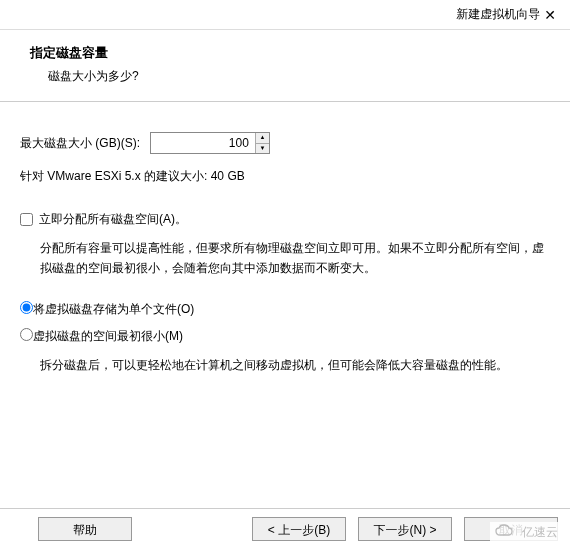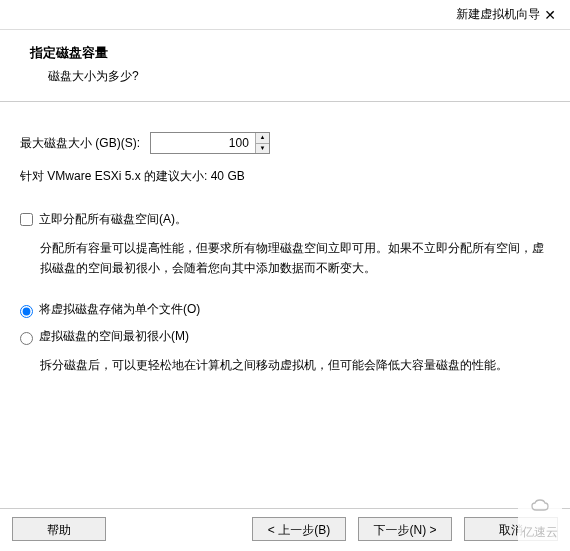--- a/index.html
+++ b/index.html
@@ -83,22 +83,22 @@
       width: 13px; height: 13px;
     }
     .desc {
       margin-left: 20px;
       margin-bottom: 22px;
       line-height: 1.7;
       font-size: 12px;
     }
     .radio-row {
       display: flex;
-      align-items: flex-end;
-      gap: 6px;
+      align-items: flex-start;
+      gap: 0;
       margin-bottom: 10px;
     }
     .radio-row input[type="radio"] {
       width: 13px; height: 13px;
     }
     .footer {
       position: absolute;
       bottom: 10px;
       left: 0; right: 0;
       padding: 8px 12px 0 12px;
@@ -110,35 +110,34 @@
       border: 1px solid #999;
       background: #efefef;
       padding: 4px 0;
       font-size: 12px;
       font-family: inherit;
       cursor: default;
       min-width: 94px;
       text-align: center;
       height: 24px;
     }
-    .btn-help { min-width: 94px; }
+    .btn-help { min-width: 94px; margin-left: 26px; }
     .spacer { flex: 1; }
     .btn-group { display: flex; gap: 12px; }
     .watermark {
       position: absolute;
       right: 8px;
       bottom: 8px;
       color: #bbb;
       display: flex;
       align-items: center;
       gap: 8px;
       background: rgba(255,255,255,0.85);
       padding: 2px 4px;
       font-size: 12px;
-      flex-direction: column;
     }
     .wm-icon {
       display:inline-block;
     }
   </style>
 </head>
 <body>
 
 <div class="titlebar">
   <span>新建虚拟机向导</span>

